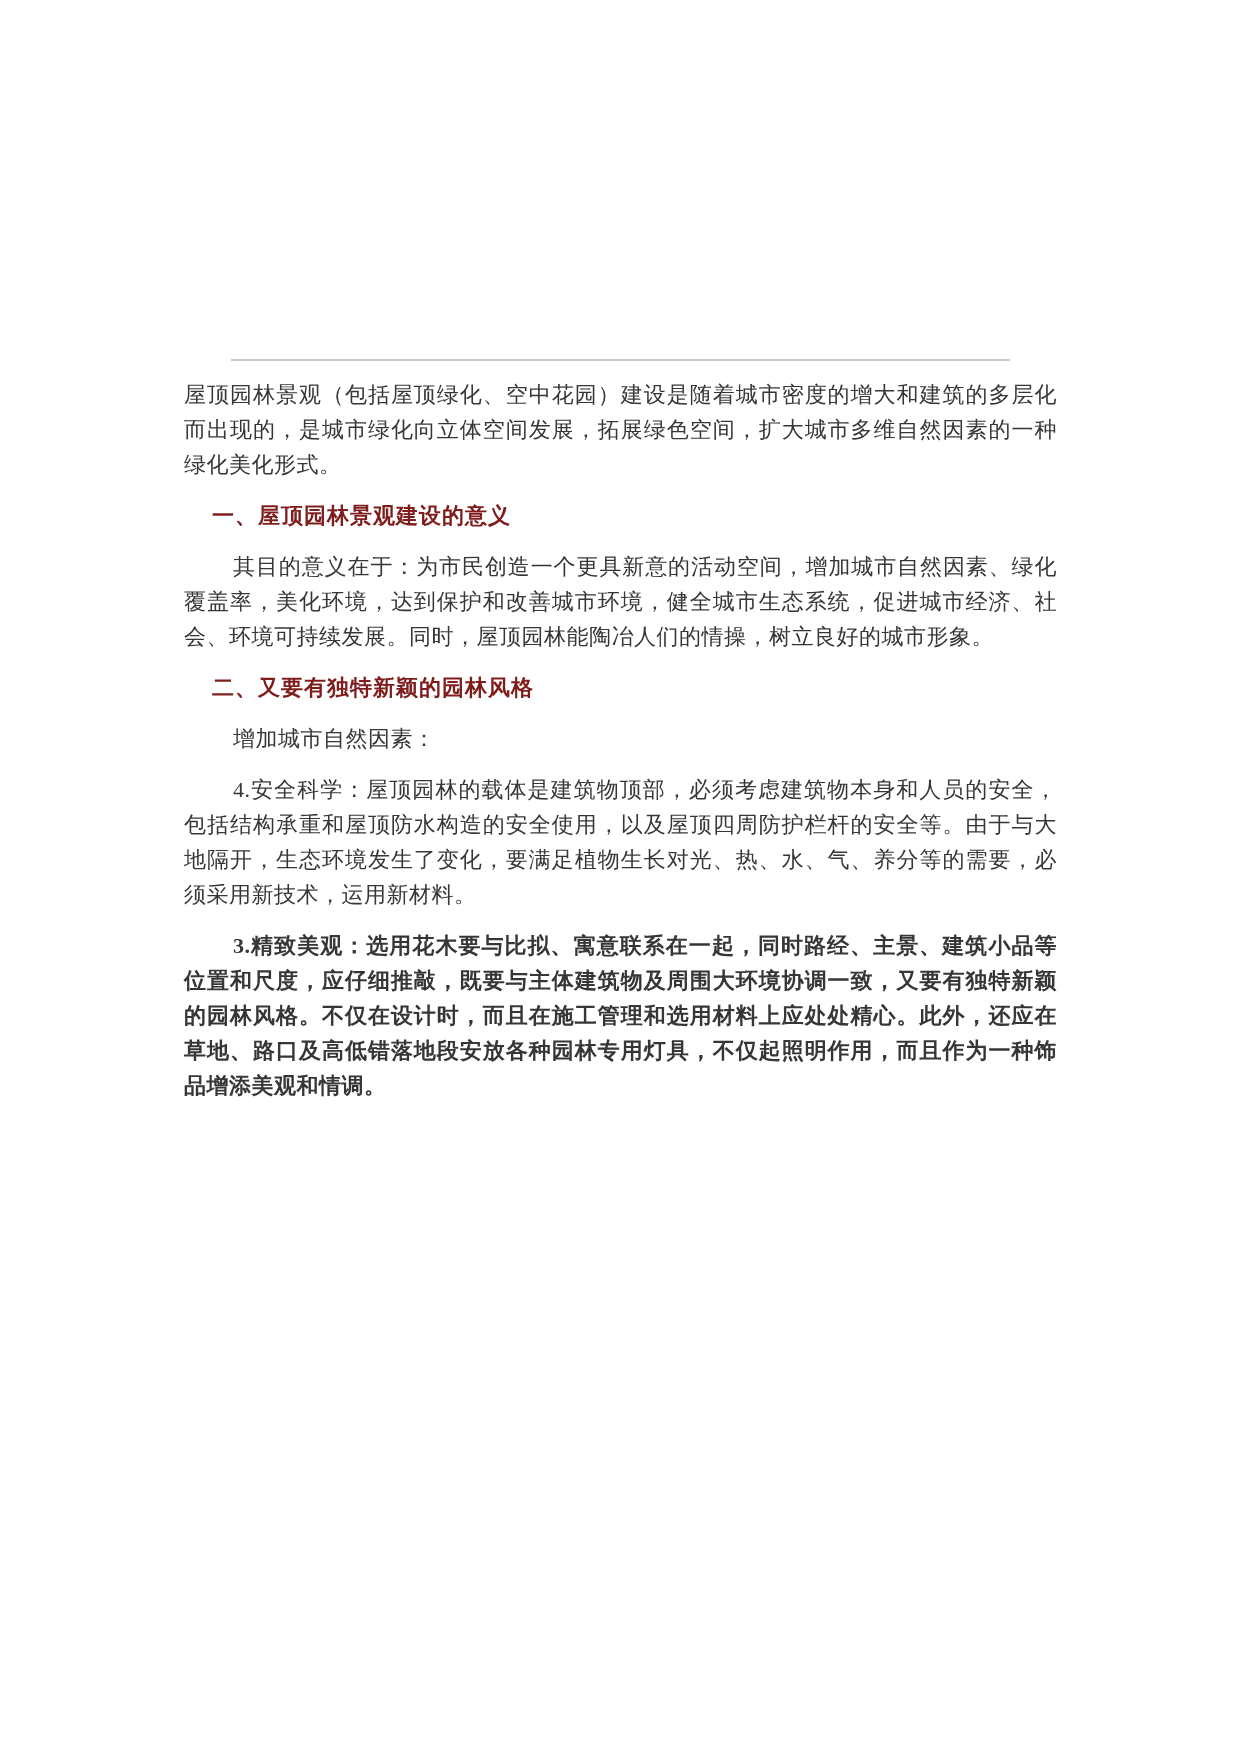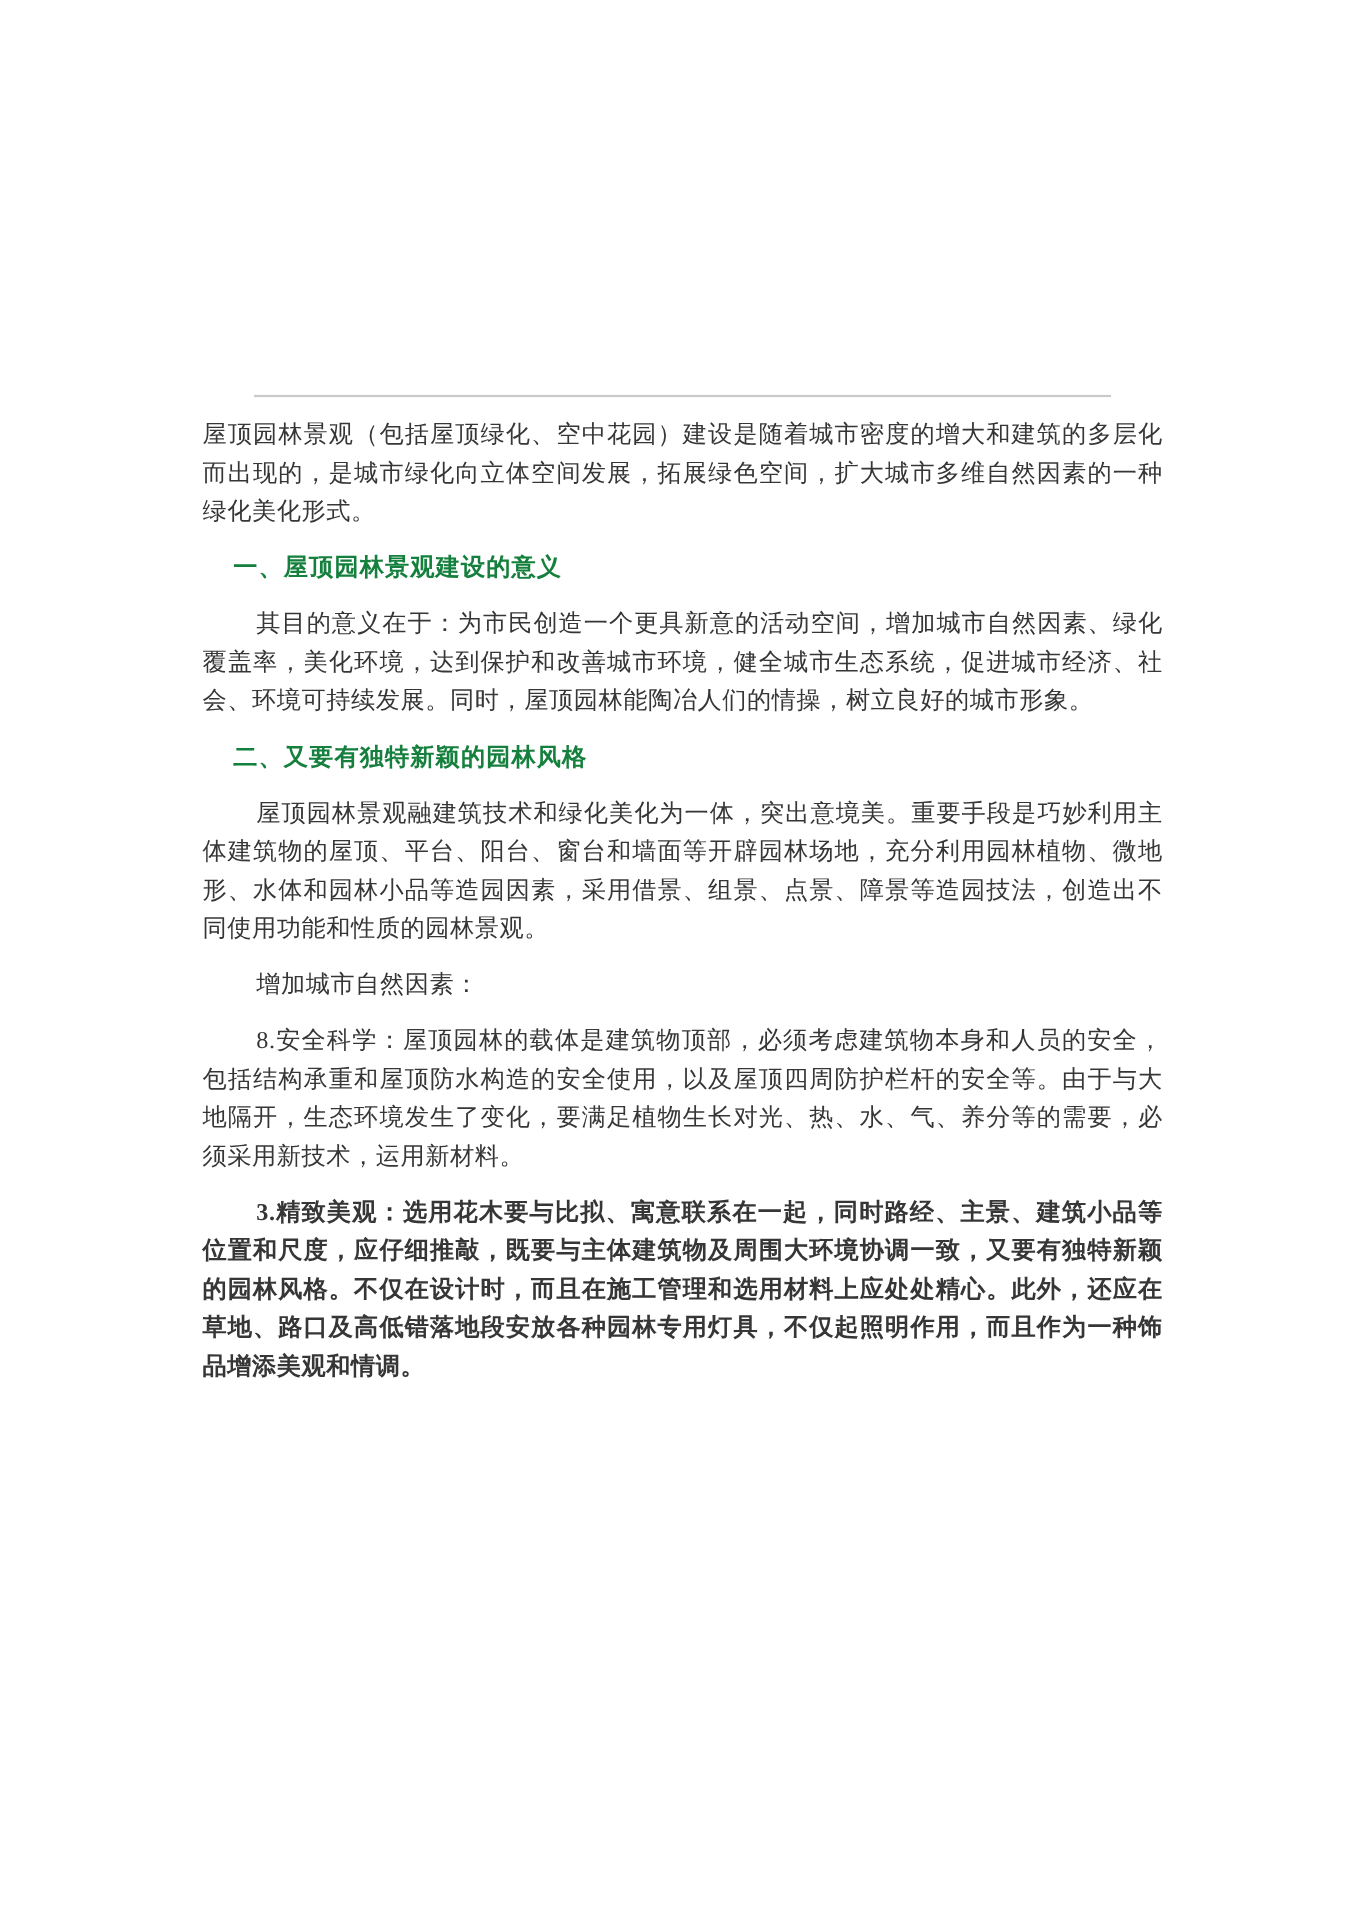--- a/index.html
+++ b/index.html
@@ -44,21 +44,21 @@
     margin: 16px;
   }
   p.indent {
     text-indent: 49px;
   }
   h2.sec {
     font-family: Liberation Sans, sans-serif;
     font-size: 22px;
     line-height: 35px;
     font-weight: 700;
-    color: #15803d;
+    color: #7f1d1d;
     margin: 0;
     text-indent: 44px;
     letter-spacing: 1px;
   }
   .mt-intro   { margin-top: 48px; }
   .mt-h1      { margin-top: 22px; }
   .mt-p2      { margin-top: 24px; }
   .mt-h2      { margin-top: 56px; }
   .mt-p3      { margin-top: 27px; }
   .mt-p4      { margin-top: 20px; }
@@ -75,22 +75,21 @@
 
 
   <p class="body mt-intro">屋顶园林景观（包括屋顶绿化、空中花园）建设是随着城市密度的增大和建筑的多层化而出现的，是城市绿化向立体空间发展，拓展绿色空间，扩大城市多维自然因素的一种绿化美化形式。</p>
 
   <h2 class="sec mt-h1">一、屋顶园林景观建设的意义</h2>
 
   <p class="body indent mt-p2">其目的意义在于：为市民创造一个更具新意的活动空间，增加城市自然因素、绿化覆盖率，美化环境，达到保护和改善城市环境，健全城市生态系统，促进城市经济、社会、环境可持续发展。同时，屋顶园林能陶冶人们的情操，树立良好的城市形象。</p>
 
   <h2 class="sec mt-h2">二、又要有独特新颖的园林风格</h2>
 
-  <p class="body indent mt-p3">屋顶园林景观融建筑技术和绿化美化为一体，突出意境美。重要手段是巧妙利用主体建筑物的屋顶、平台、阳台、窗台和墙面等开辟园林场地，充分利用园林植物、微地形、水体和园林小品等造园因素，采用借景、组景、点景、障景等造园技法，创造出不同使用功能和性质的园林景观。</p>
 
   <p class="body indent mt-p4">增加城市自然因素：</p>
 
 
-  <p class="body indent mt-p6">8.安全科学：屋顶园林的载体是建筑物顶部，必须考虑建筑物本身和人员的安全，包括结构承重和屋顶防水构造的安全使用，以及屋顶四周防护栏杆的安全等。由于与大地隔开，生态环境发生了变化，要满足植物生长对光、热、水、气、养分等的需要，必须采用新技术，运用新材料。</p>
+  <p class="body indent mt-p6">4.安全科学：屋顶园林的载体是建筑物顶部，必须考虑建筑物本身和人员的安全，包括结构承重和屋顶防水构造的安全使用，以及屋顶四周防护栏杆的安全等。由于与大地隔开，生态环境发生了变化，要满足植物生长对光、热、水、气、养分等的需要，必须采用新技术，运用新材料。</p>
 
   <p class="body indent mt-p7">3.精致美观：选用花木要与比拟、寓意联系在一起，同时路经、主景、建筑小品等位置和尺度，应仔细推敲，既要与主体建筑物及周围大环境协调一致，又要有独特新颖的园林风格。不仅在设计时，而且在施工管理和选用材料上应处处精心。此外，还应在草地、路口及高低错落地段安放各种园林专用灯具，不仅起照明作用，而且作为一种饰品增添美观和情调。</p>
 
 </div>
 
 </body></html>

